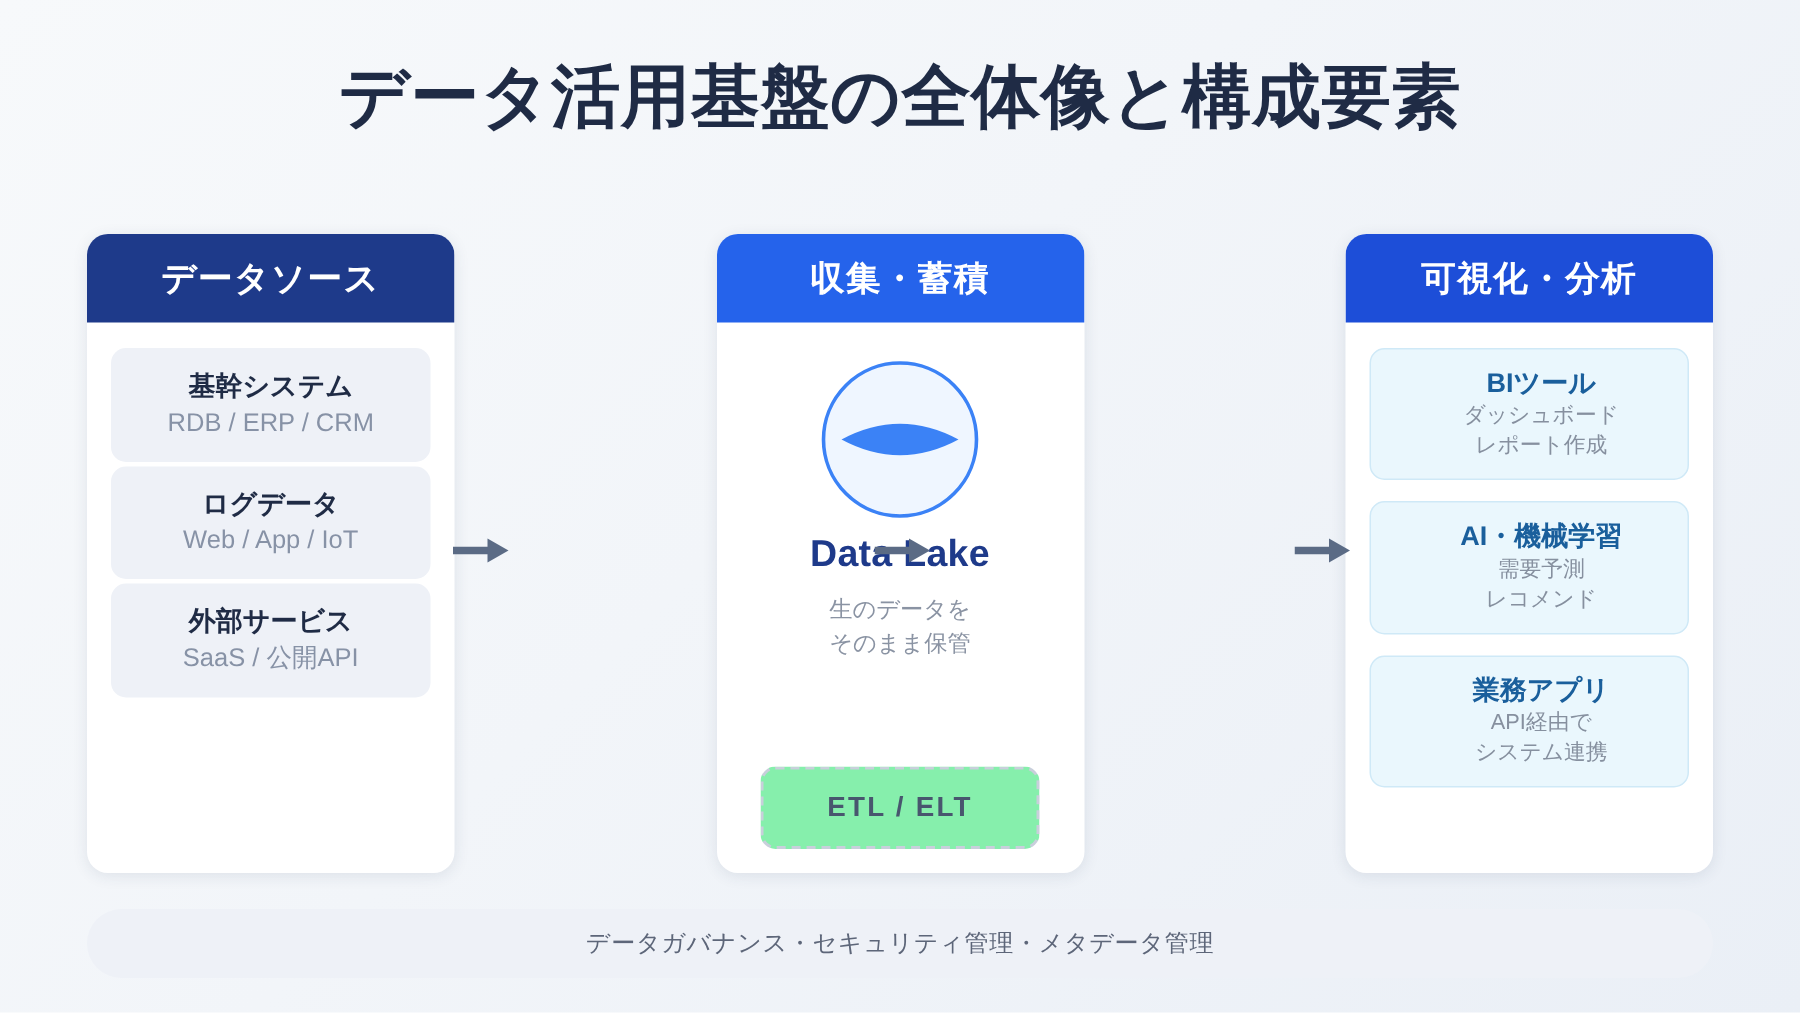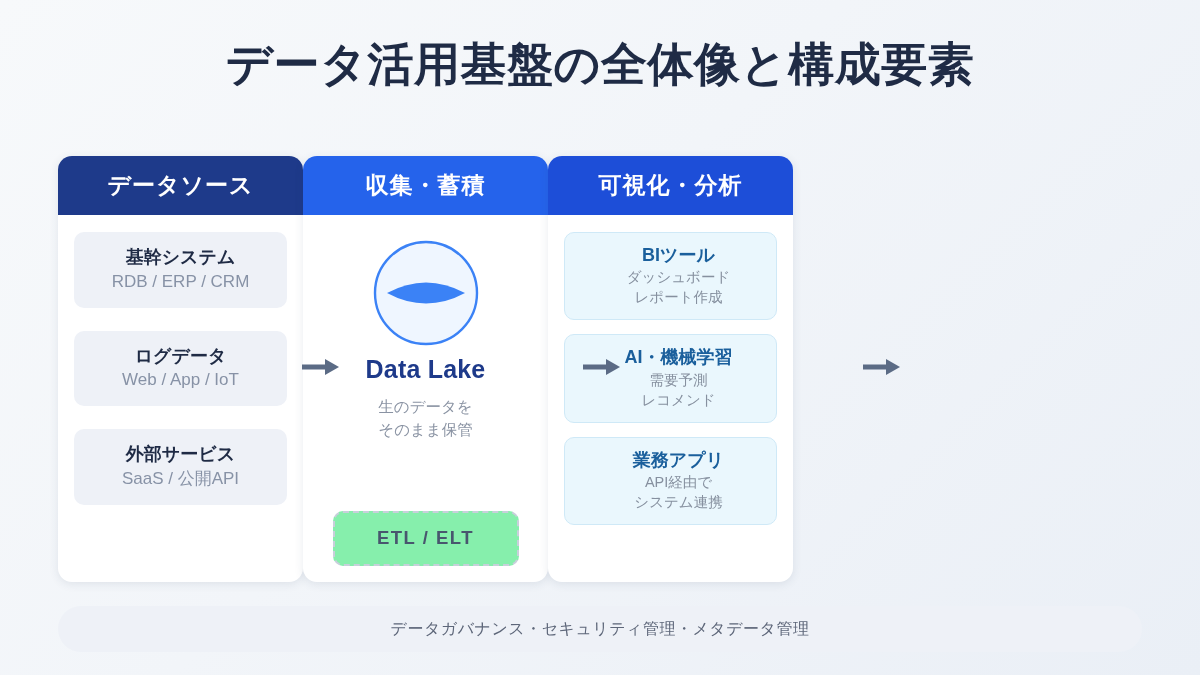--- a/index.html
+++ b/index.html
@@ -36,24 +36,25 @@
     font-weight: bold;
     letter-spacing: 0.5px;
     color: #1f2b45;
   }
 
   
   .columns {
     position: absolute;
     top: 156px;
     left: 58px;
-    width: 933px;
+    width: 1084px;
     height: 426px;
     display: flex;
     align-items: flex-start;
+    justify-content: space-between;
   }
 
   .col {
     width: 245px;
     height: 426px;
     background: #ffffff;
     border-radius: 14px;
     box-shadow: 0 2px 10px rgba(35, 55, 90, 0.10);
     display: flex;
     flex-direction: column;
@@ -78,21 +79,21 @@
     display: flex;
     flex-direction: column;
     align-items: center;
   }
 
   
   .stack {
     width: 100%;
     display: flex;
     flex-direction: column;
-    gap: 23px;
+    gap: 3px;
   }
 
   .src-card {
     background: #eef1f7;
     border-radius: 10px;
     padding: 14px 8px 15px 8px;
     text-align: center;
   }
 
   .src-card .ttl {

